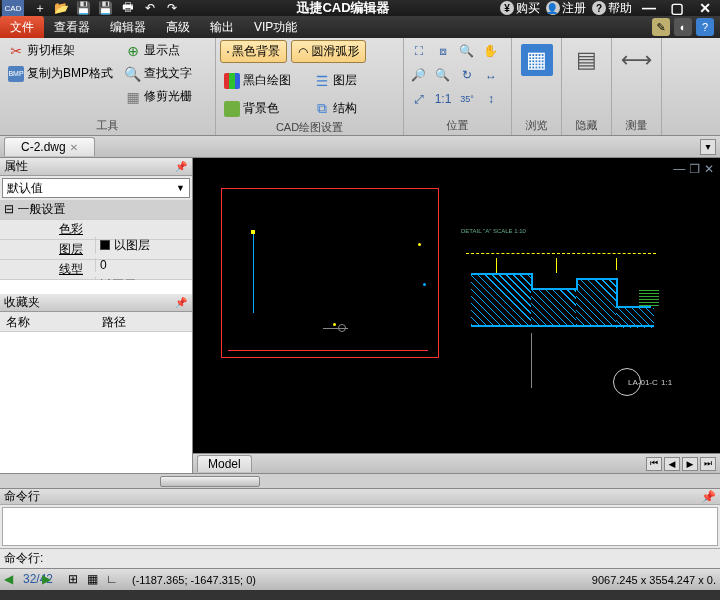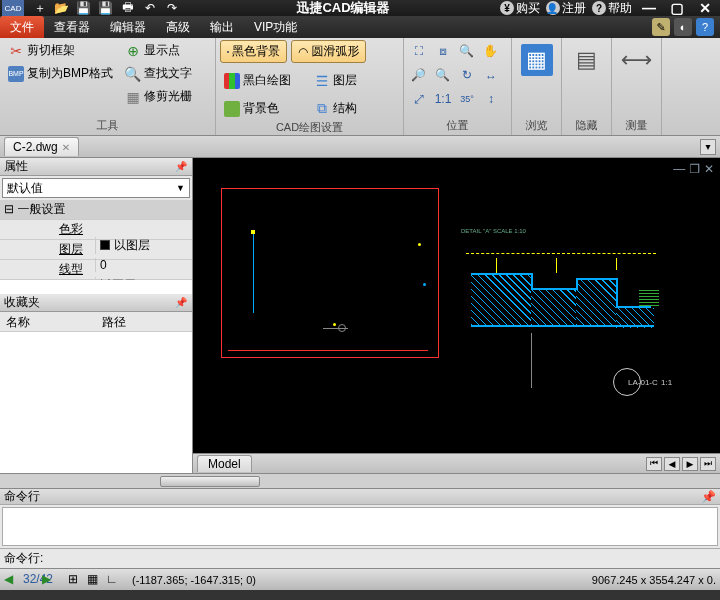--- a/index.html
+++ b/index.html
@@ -35,21 +35,21 @@
 .rbtn .ic { width:16px; height:16px; display:inline-flex; align-items:center; justify-content:center; font-size:14px; border-radius:2px; }
 .rbtn.big { flex-direction:column; width:48px; justify-content:flex-start; padding-top:4px; }
 .rbtn.big .ic { width:32px; height:32px; font-size:22px; }
 .col { display:flex; flex-direction:column; gap:2px; }
 .btn-boxed { border:1px solid #a08040; background:linear-gradient(#ffe8b0,#f8d080); border-radius:3px; padding:2px 6px; display:flex; align-items:center; gap:3px; }
 .tinybtn { width:22px; height:22px; display:flex; align-items:center; justify-content:center; cursor:pointer; border-radius:2px; color:#2a5aa0; }
 .tinygrid { display:grid; grid-template-columns:repeat(4,22px); grid-template-rows:repeat(3,22px); gap:2px; }
 
 
 .doctabs { height:22px; background:linear-gradient(#d8d8d8,#c0c0c0); display:flex; align-items:center; border-bottom:1px solid #888; padding-left:4px; }
-.doctab { background:linear-gradient(#f8f8f8,#e0e0e0); border:1px solid #999; border-bottom:none; border-radius:3px 3px 0 0; padding:2px 8px; display:flex; align-items:center; gap:4px;justify-content:flex-end; }
+.doctab { background:linear-gradient(#f8f8f8,#e0e0e0); border:1px solid #999; border-bottom:none; border-radius:3px 3px 0 0; padding:2px 16px; display:flex; align-items:center; gap:4px;justify-content:flex-end; }
 .doctab .x { color:#888; font-size:10px; }
 .doctabs .expand { margin-left:auto; margin-right:4px; width:16px; height:16px; border:1px solid #888; display:flex; align-items:center; justify-content:center; font-size:10px; background:#e0e0e0; }
 
 
 .main { height:315px; display:flex; }
 .props { width:193px; background:#e8e8e8; border-right:1px solid #888; display:flex; flex-direction:column; }
 .panel-hdr { height:18px; background:linear-gradient(#e8e8e8,#c8c8c8); border-bottom:1px solid #999; padding:0 4px; display:flex; align-items:center; justify-content:space-between; }
 .panel-hdr .pin { font-size:10px; }
 .combo { height:20px; border:1px solid #888; background:#fff; margin:2px; display:flex; align-items:center; justify-content:space-between; padding:0 4px; }
 .combo .dd { font-size:9px; }

